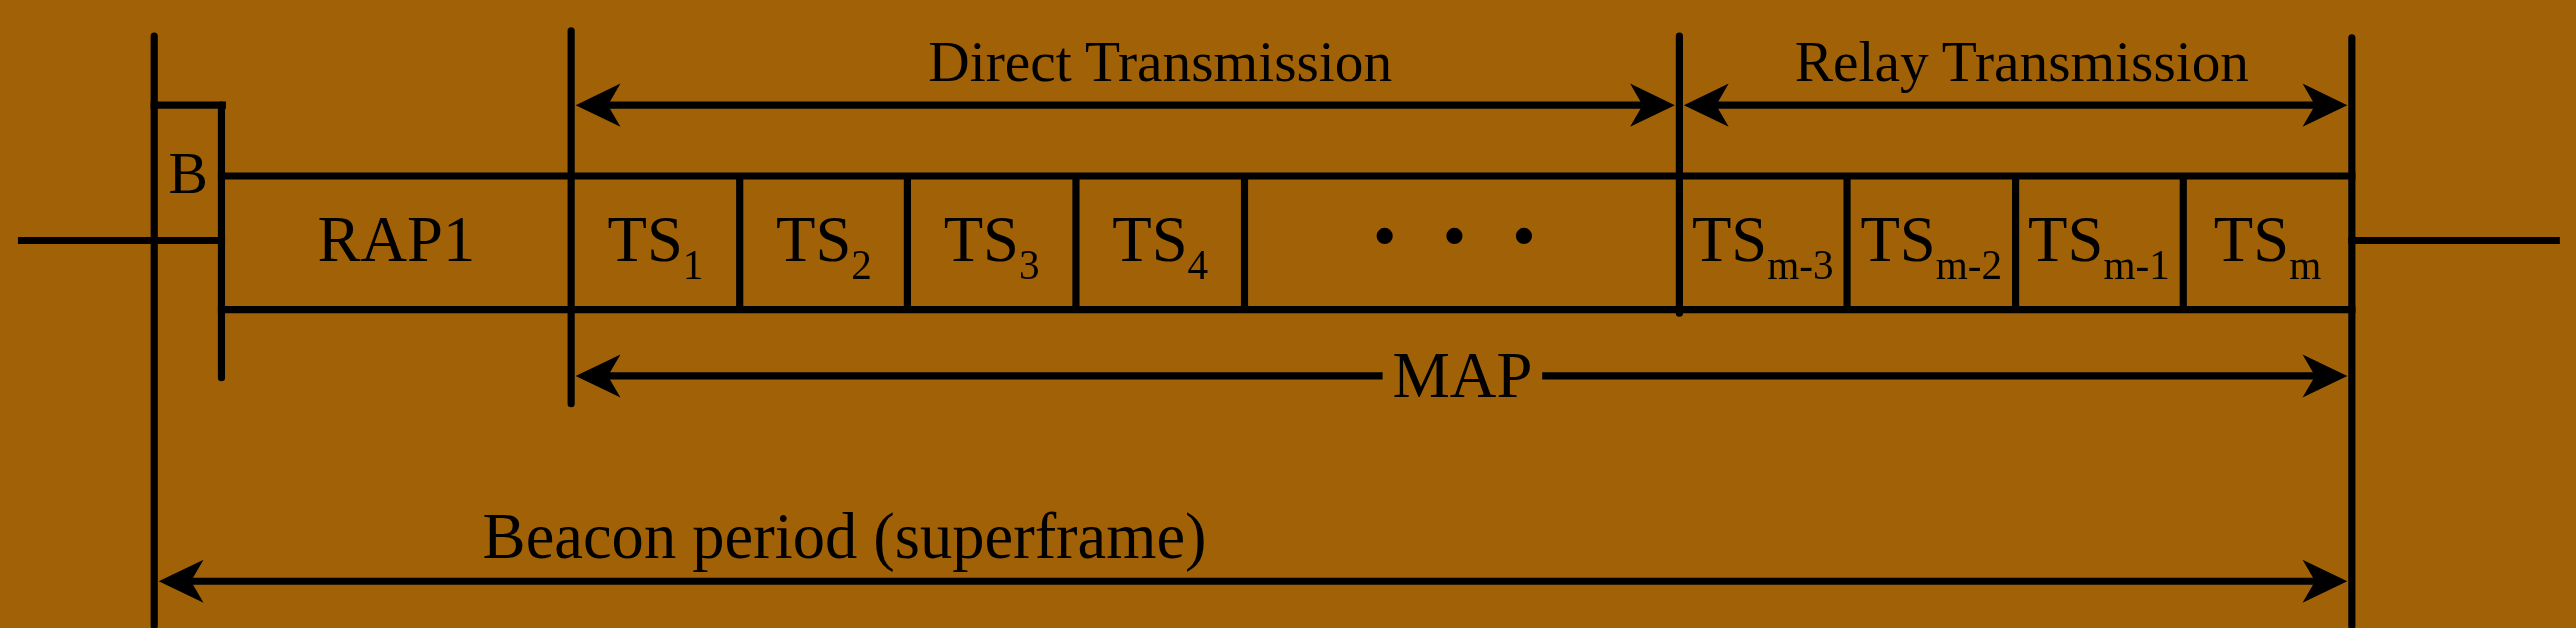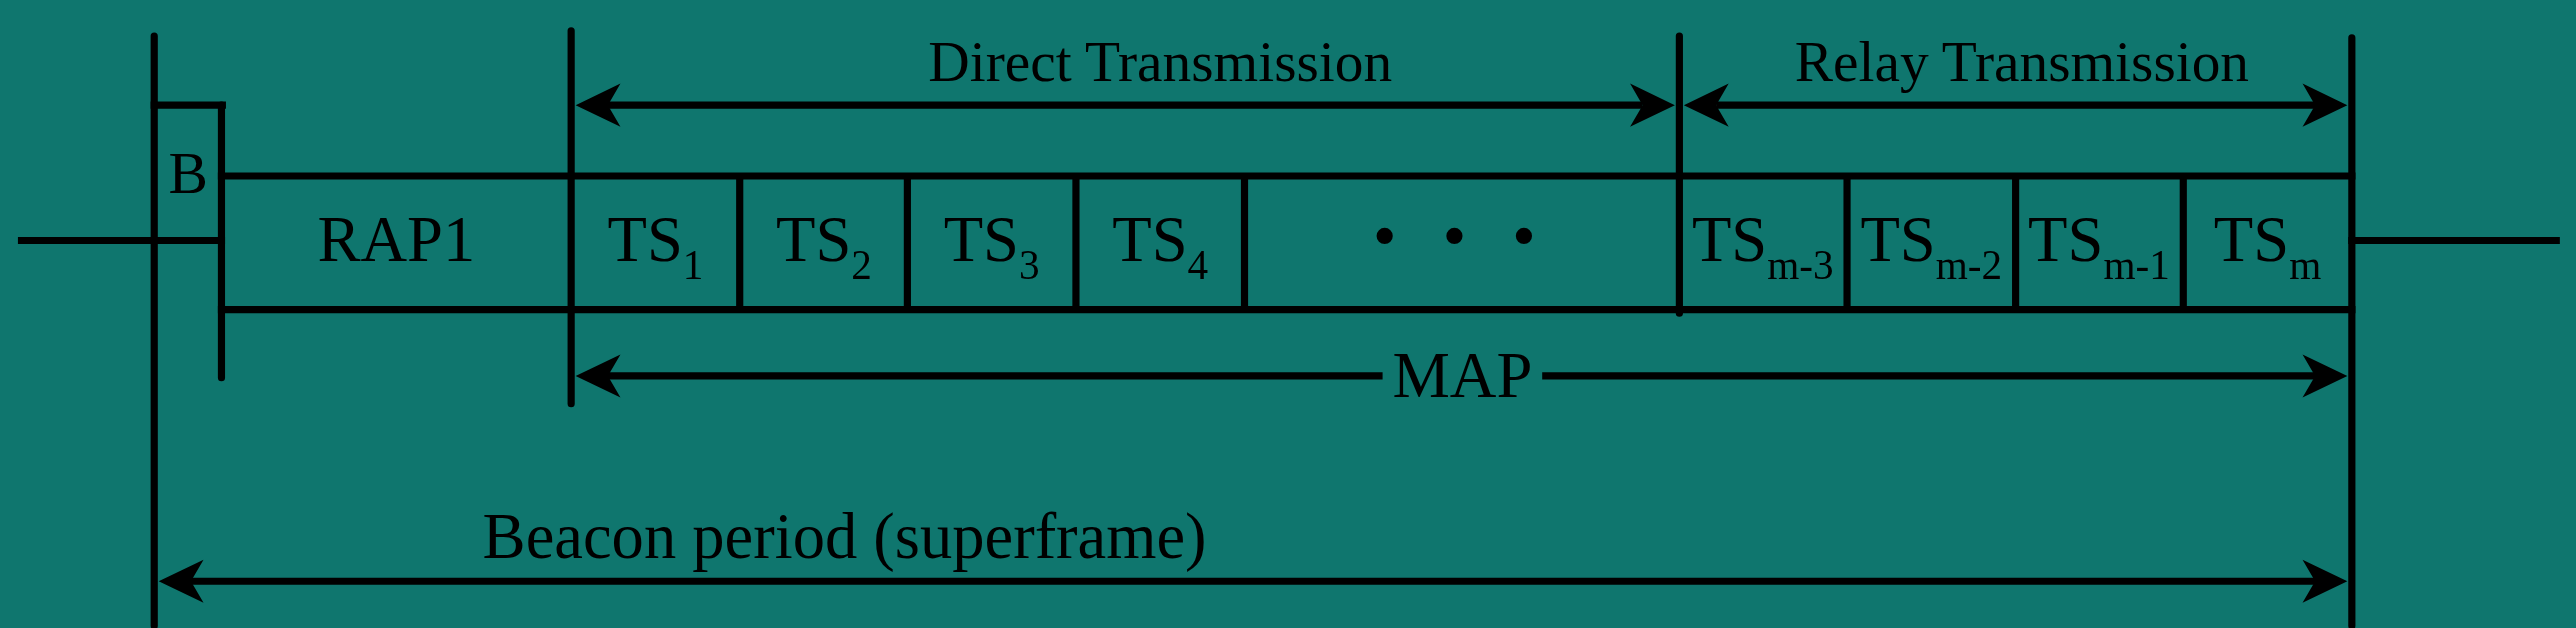--- a/index.html
+++ b/index.html
@@ -7,21 +7,21 @@
     padding: 0;
     background: #ffffff;
     width: 2576px;
     height: 629px;
     overflow: hidden;
   }
   .stage {
     position: relative;
     width: 2576px;
     height: 629px;
-    background: #0f766e;
+    background: #a16207;
   }
   svg text {
     font-family: "Liberation Serif", "DejaVu Serif", serif;
     fill: #000000;
   }
 </style>
 </head>
 <body>
 
 <div class="stage">

